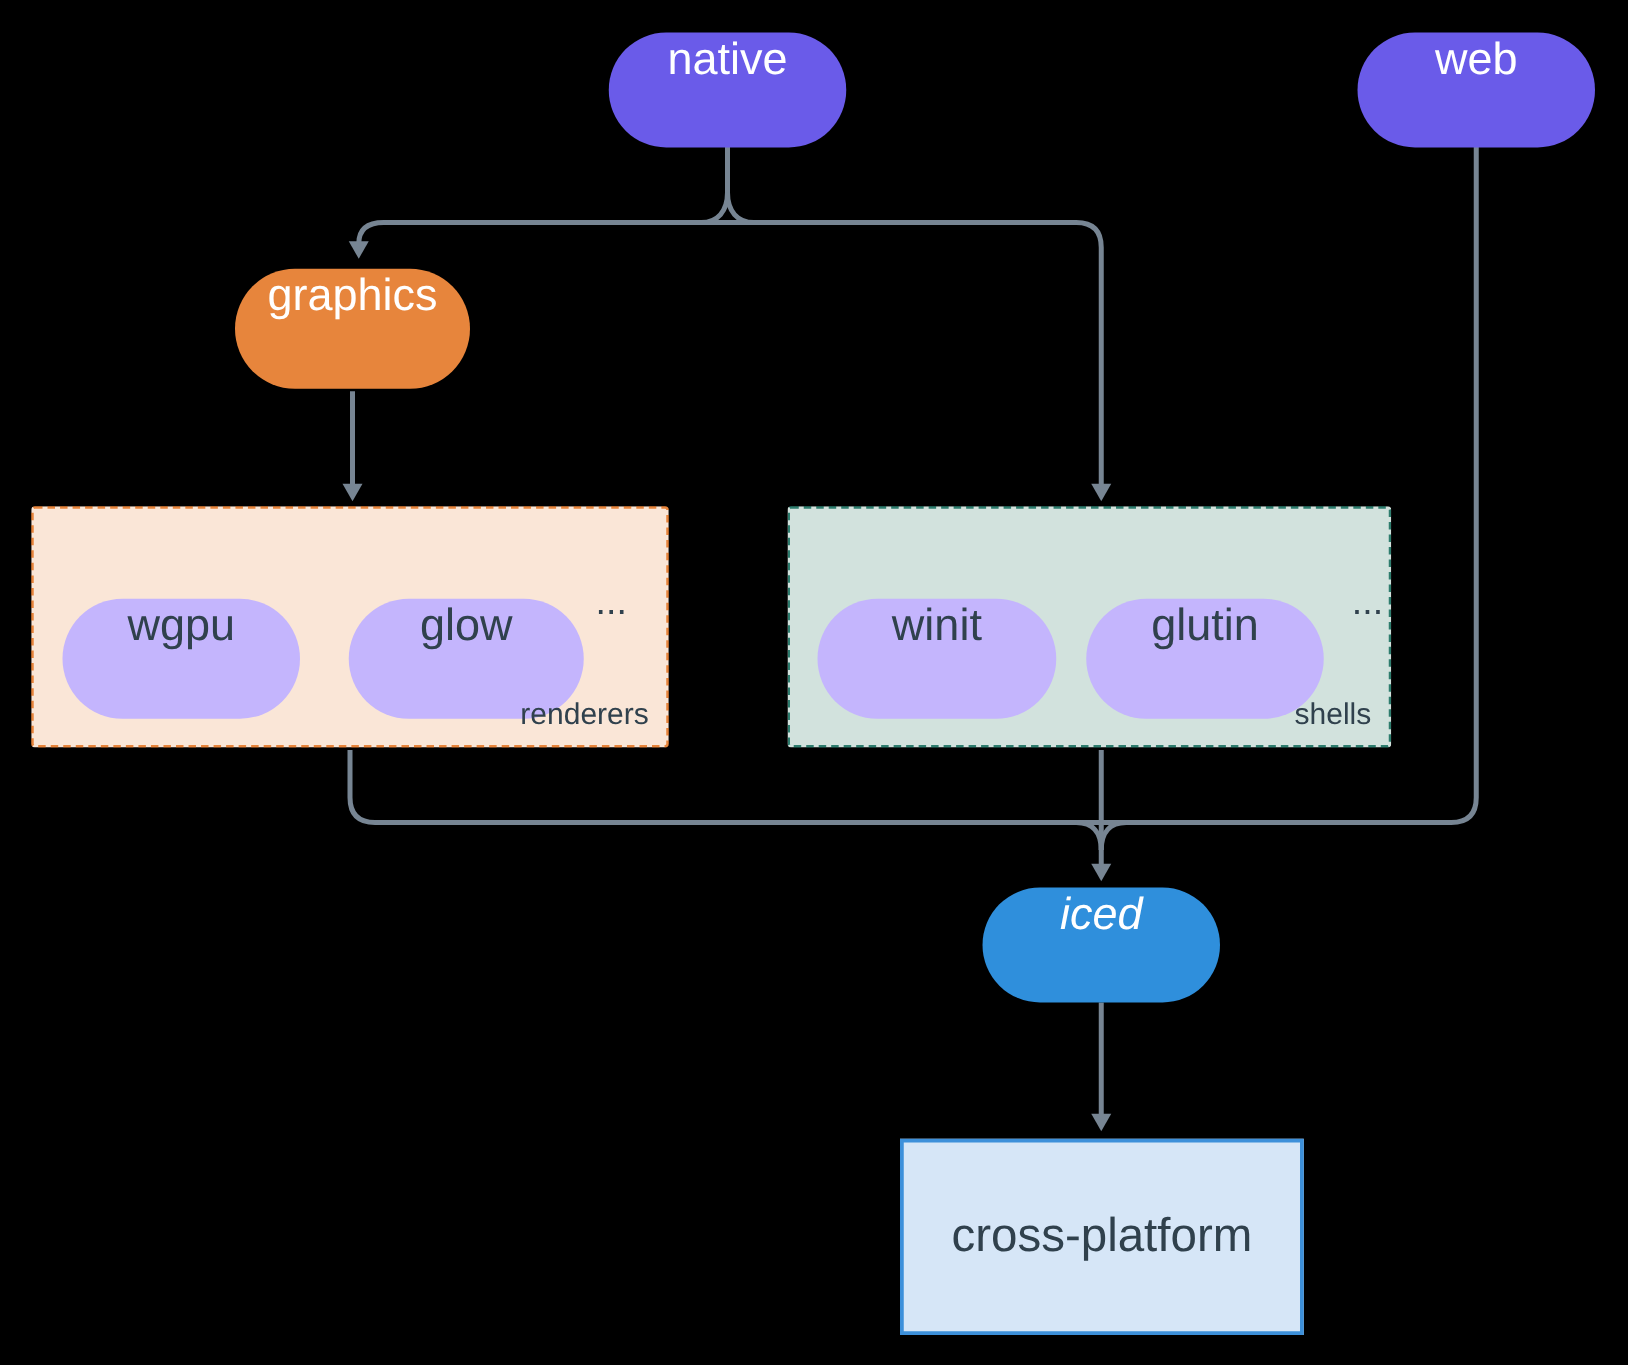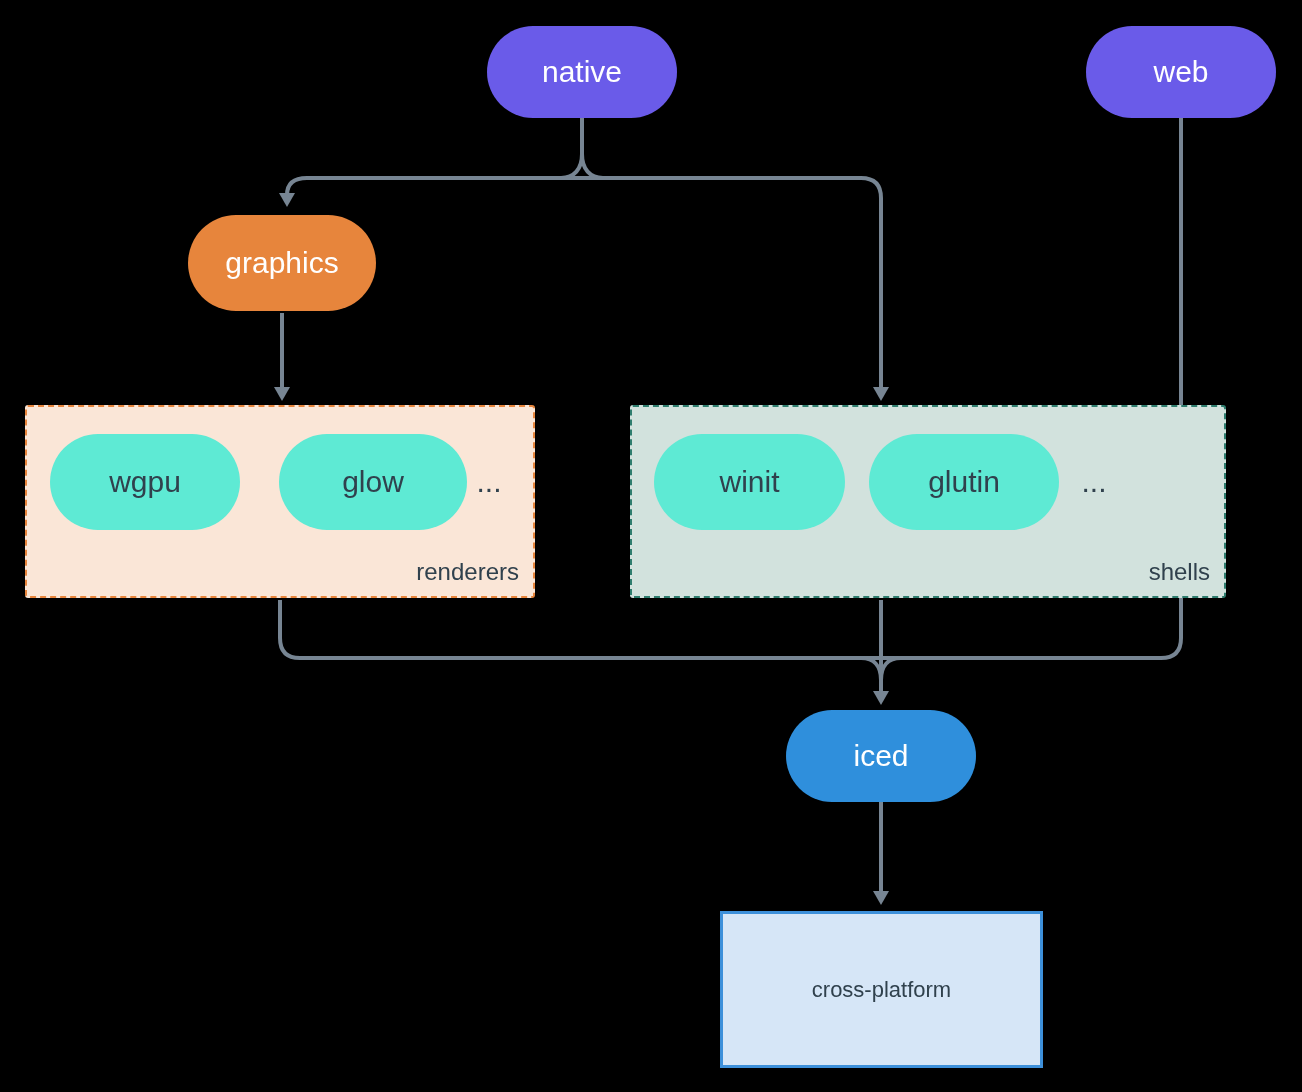--- a/index.html
+++ b/index.html
@@ -11,43 +11,43 @@
   }
   html,body{margin:0;padding:0;background:var(--bg);}
   .canvas{
     position:relative;width:1302px;height:1092px;background:var(--bg);
     font-family:"Liberation Sans", sans-serif;overflow:hidden;
   }
   svg.edges{position:absolute;left:0;top:0;width:1302px;height:1092px;}
   svg.edges path{stroke:var(--line);stroke-width:4;fill:none;}
   svg.edges polygon{fill:var(--line);stroke:none;}
   .pill{
-    position:absolute;border-radius:999px;display:flex;align-items:center;
-    justify-content:center;font-size:30px;color:var(--pill-text);
+    position:absolute;border-radius:999px;display:flex;
+    justify-content:center;font-size:36px;color:var(--pill-text);
   }
   .pill.purple{background:var(--purple);}
   .pill.orange{background:var(--orange);}
-  .pill.blue{background:var(--blue);}
-  .pill.white{background:#5eead4;color:var(--ink);}
+  .pill.blue{background:var(--blue);font-style:italic;}
+  .pill.white{background:#c4b5fd;color:var(--ink);margin-top:45px;}
   .group-box{position:absolute;border-radius:3px;box-sizing:border-box;}
   .group-box.renderers{background:var(--peach-fill);border:2px dashed var(--peach-border);}
   .group-box.shells{background:var(--sage-fill);border:2px dashed var(--sage-border);}
   .group-label{
     position:absolute;right:14px;bottom:10px;font-size:24px;color:var(--ink);
   }
   .ellipsis{
     position:absolute;display:flex;align-items:center;justify-content:center;
     font-size:30px;color:var(--ink);
   }
   .app-box{
     position:absolute;left:720px;top:911px;width:323px;height:157px;
     background:var(--app-fill);border:3px solid var(--app-border);
     box-sizing:border-box;display:flex;flex-direction:column;
     align-items:center;justify-content:center;
-    font-size:22px;line-height:47px;color:var(--ink);
+    font-size:38px;line-height:47px;color:var(--ink);
   }
 </style>
 </head>
 <body>
 
 <div class="canvas">
 
   <svg class="edges" viewBox="0 0 1302 1092">
     <path d="M582 117 V158"></path>
     <path d="M582 154 C582 169 574 178 561 178"></path>
@@ -82,21 +82,21 @@
     <div class="pill white" style="left:23px;top:27px;width:190px;height:96px">
       <span>wgpu</span>
     </div>
     <div class="pill white" style="left:252px;top:27px;width:188px;height:96px">
       <span>glow</span>
     </div>
     <div class="ellipsis" style="left:432px;top:27px;width:60px;height:96px">...</div>
     <div class="group-label">renderers</div>
   </div>
 
-  <div class="group-box shells" style="left:630px;top:405px;width:596px;height:193px">
+  <div class="group-box shells" style="left:630px;top:405px;width:483px;height:193px">
     <div class="pill white" style="left:22px;top:27px;width:191px;height:96px">
       <span>winit</span>
     </div>
     <div class="pill white" style="left:237px;top:27px;width:190px;height:96px">
       <span>glutin</span>
     </div>
     <div class="ellipsis" style="left:432px;top:27px;width:60px;height:96px">...</div>
     <div class="group-label">shells</div>
   </div>
 

